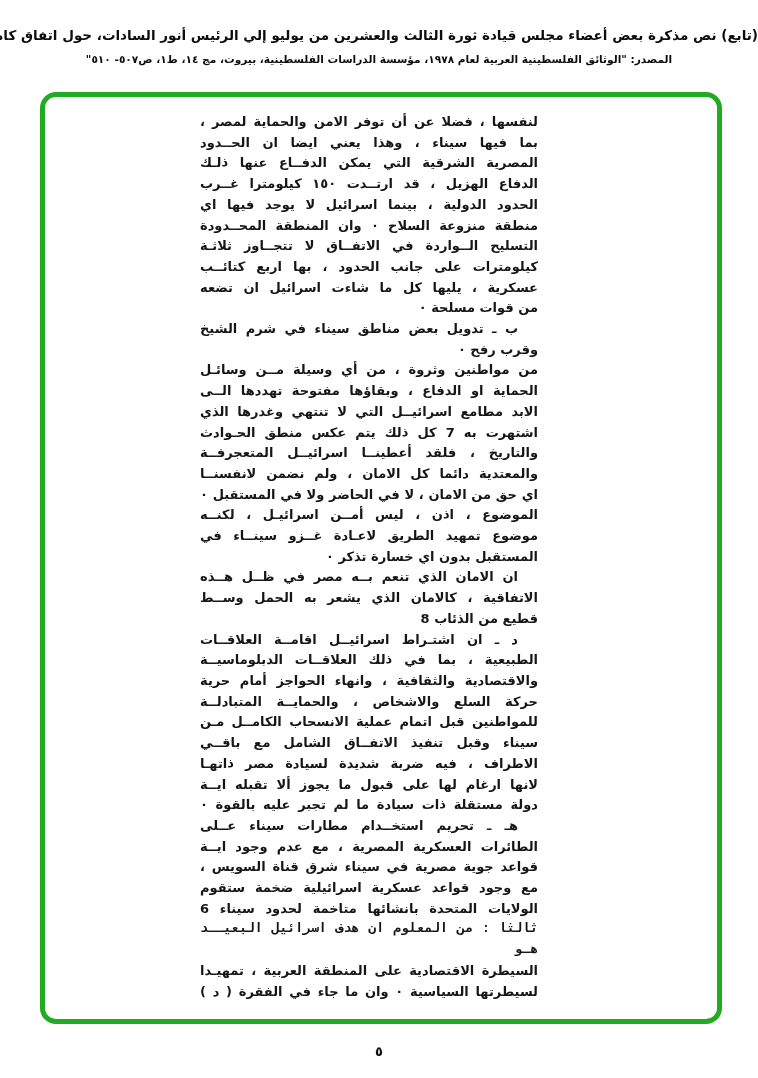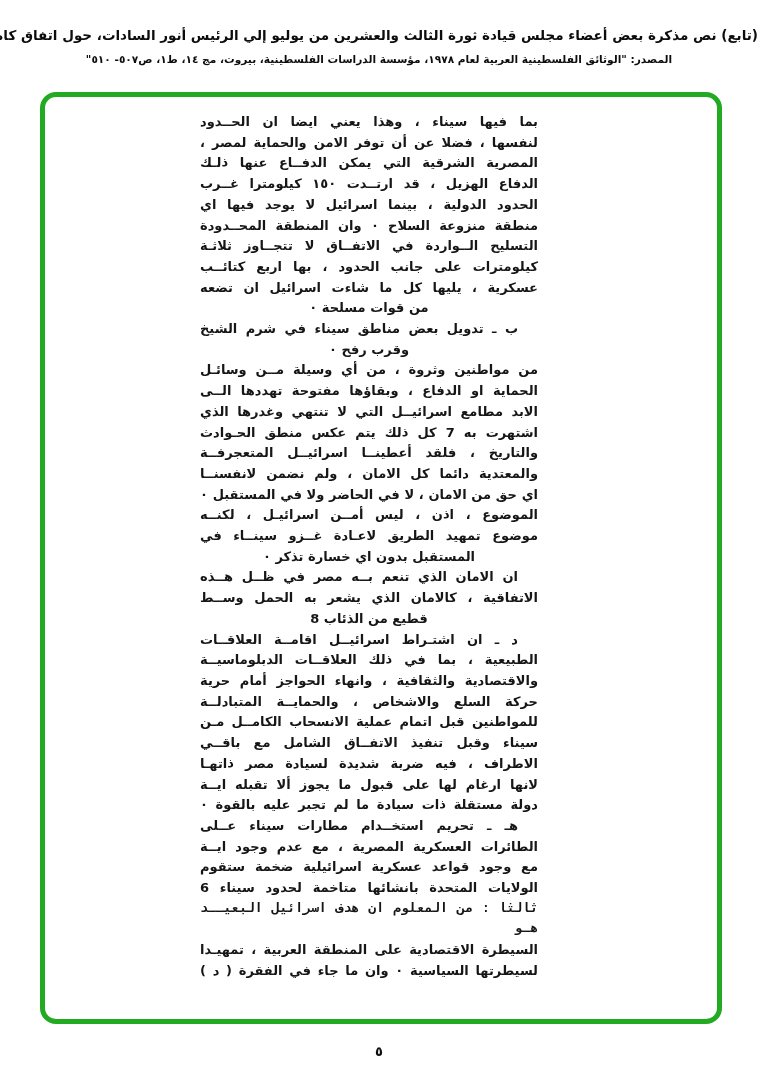--- a/index.html
+++ b/index.html
@@ -50,21 +50,21 @@
     left: 200px;
     top: 112px;
     width: 338px;
     direction: rtl;
     font-weight: bold;
     font-size: 13px;
     line-height: 20.7px;
     color: #161616;
   }
   .line {
-    text-align: center;
+    text-align: right;
     min-height: 20.7px;
   }
   .line.j {
     text-align: justify;
     text-align-last: justify;
   }
   .line.ind {
     padding-right: 20px;
   }
   .line.gap {
@@ -85,22 +85,22 @@
 <body>
 
 <div class="header">
   <div class="header-line1">(تابع)  نص مذكرة بعض أعضاء مجلس قيادة ثورة الثالث والعشرين من يوليو إلي الرئيس أنور السادات، حول اتفاق كامب ديفيد</div>
   <div class="header-line2">المصدر: "الوثائق الفلسطينية العربية لعام ١٩٧٨، مؤسسة الدراسات الفلسطينية، بيروت، مج ١٤، ط١، ص٥٠٧- ٥١٠"</div>
 </div>
 
 <div class="frame" style="border-color: rgb(34, 171, 34);"></div>
 
 <div class="textcol" style="color: rgb(22, 22, 22);">
+    <div class="line j">لنفسها ، فضلا عن أن توفر الامن والحماية لمصر ،</div>
     <div class="line j">بما فيها سيناء ، وهذا يعني ايضا ان الحــدود</div>
-    <div class="line j">لنفسها ، فضلا عن أن توفر الامن والحماية لمصر ،</div>
     <div class="line j">المصرية الشرقية التي يمكن الدفــاع عنها ذلـك</div>
     <div class="line j">الدفاع الهزيل ، قد ارتــدت ١٥٠ كيلومترا غــرب</div>
     <div class="line j">الحدود الدولية ، بينما اسرائيل لا يوجد فيها اي</div>
     <div class="line j">منطقة منزوعة السلاح ٠ وان المنطقة المحــدودة</div>
     <div class="line j">التسليح الــواردة في الاتفــاق لا تتجــاوز ثلاثـة</div>
     <div class="line j">كيلومترات على جانب الحدود ، بها اربع كتائــب</div>
     <div class="line j">عسكرية ، يليها كل ما شاءت اسرائيل ان تضعه</div>
     <div class="line">من قوات مسلحة ٠</div>
     <div class="line j ind">ب ـ تدويل بعض مناطق سيناء في شرم الشيخ</div>
     <div class="line">وقرب رفح ٠</div>
@@ -121,20 +121,21 @@
     <div class="line j">الطبيعية ، بما في ذلك العلاقــات الدبلوماسيــة</div>
     <div class="line j">والاقتصادية والثقافية ، وانهاء الحواجز أمام حرية</div>
     <div class="line j">حركة السلع والاشخاص ، والحمايــة المتبادلــة</div>
     <div class="line j">للمواطنين قبل اتمام عملية الانسحاب الكامــل مـن</div>
     <div class="line j">سيناء وقبل تنفيذ الاتفــاق الشامل مع باقــي</div>
     <div class="line j">الاطراف ، فيه ضربة شديدة لسيادة مصر ذاتهـا</div>
     <div class="line j">لانها ارغام لها على قبول ما يجوز ألا تقبله ايــة</div>
     <div class="line j">دولة مستقلة ذات سيادة ما لم تجبر عليه بالقوة ٠</div>
     <div class="line j ind">هـ ـ تحريم استخــدام مطارات سيناء عــلى</div>
     <div class="line j">الطائرات العسكرية المصرية ، مع عدم وجود ايــة</div>
+    <div class="line j">قواعد جوية مصرية في سيناء شرق قناة السويس ،</div>
     <div class="line j">مع وجود قواعد عسكرية اسرائيلية ضخمة ستقوم</div>
     <div class="line j">الولايات المتحدة بانشائها متاخمة لحدود سيناء 6</div>
     <div class="line j gap">ثالثا : من المعلوم ان هدف اسرائيل البعيــد هـو</div>
     <div class="line j">السيطرة الاقتصادية على المنطقة العربية ، تمهيـدا</div>
     <div class="line j">لسيطرتها السياسية ٠ وان ما جاء في الفقرة ( د )</div>
   </div>
 
 <div class="pagenum">٥</div>
 
 </body></html>

